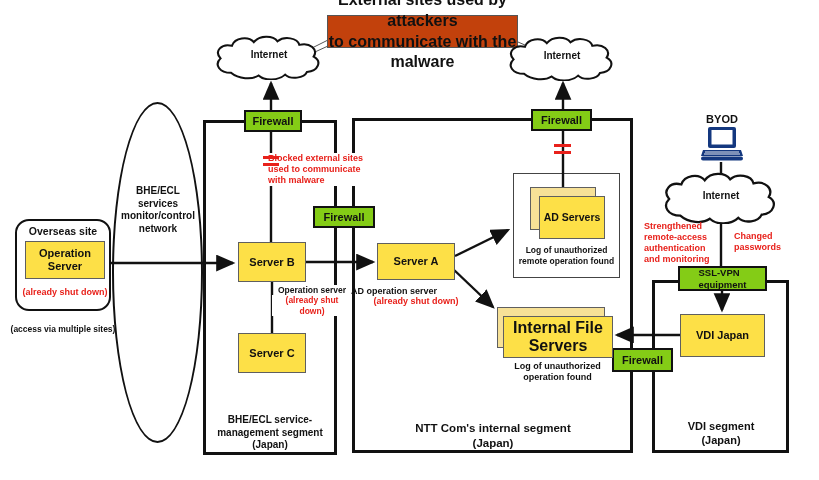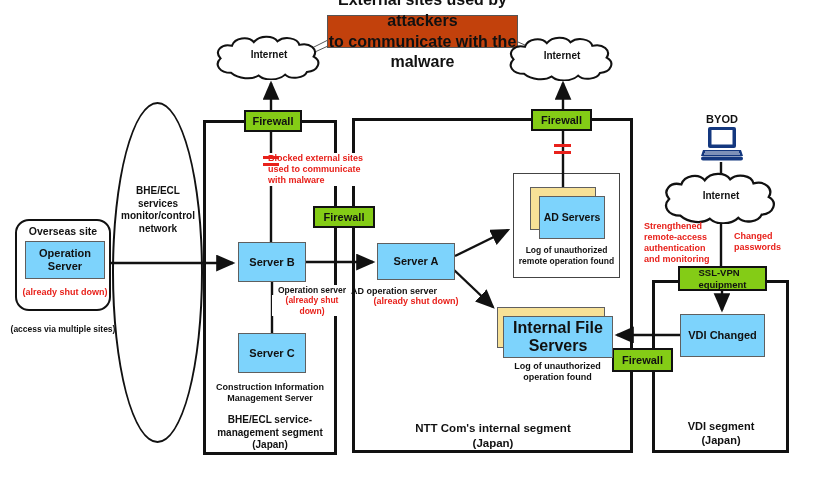--- a/index.html
+++ b/index.html
@@ -5,21 +5,21 @@
   html,body{margin:0;padding:0;background:#fff;}
   #canvas{position:relative;width:819px;height:480px;background:#fff;overflow:hidden;
           font-family:"Liberation Sans",sans-serif;color:#111;}
   .abs{position:absolute;box-sizing:border-box;}
   .pre{white-space:pre-line;}
   .z1{z-index:1}.z2{z-index:2}.z3{z-index:3}.z4{z-index:4}
   .segbox{border:3px solid #111;background:transparent;}
   .ellipse{border:2.5px solid #111;border-radius:50%;background:#fff;}
   .fw{background:#84cc16;border:2px solid #111;display:flex;align-items:center;justify-content:center;
       font-weight:bold;font-size:11px;}
-  .yellow{background:#7dd3fc;border:1.5px solid #5F5F5F;display:flex;align-items:center;justify-content:center;
+  .yellow{background:#fde047;border:1.5px solid #5F5F5F;display:flex;align-items:center;justify-content:center;
       font-weight:bold;font-size:11px;text-align:center;line-height:1.15;}
   .whitebox{background:#fff;border:1.5px solid #444;}
   .callout{background:#c2410c;border:1.5px solid #555;display:flex;align-items:center;justify-content:center;
       font-weight:bold;font-size:16px;text-align:center;line-height:1.3;}
   .lbl{font-weight:bold;text-align:center;}
   .red{color:#E8211B;font-weight:bold;}
   .small{font-size:8.5px;line-height:1.25;}
   .med{font-size:9px;line-height:1.22;}
   .wbg{background:#fff;}
   .cloudlbl{position:absolute;left:0;right:0;text-align:center;font-weight:bold;font-size:10px;}
@@ -101,22 +101,20 @@
 
   <div class="abs lbl z3 pre" style="left:113px;top:185px;width:90px;font-size:10px;line-height:1.25;">BHE/ECL
 services
 monitor/control
 network</div>
 
   <div class="abs yellow z3" style="left:238px;top:242px;width:68px;height:40px;">Server B</div>
   <div class="abs yellow z3" style="left:238px;top:333px;width:68px;height:40px;">Server C</div>
   <div class="abs lbl z3 small wbg" style="left:276px;top:285px;width:72px;">Operation server</div>
   <div class="abs lbl z3 small red wbg" style="left:272px;top:295px;width:80px;">(already shut down)</div>
-  <div class="abs lbl z3 med pre" style="left:206px;top:382px;width:128px;">Construction Information
-Management Server</div>
   <div class="abs lbl z3 pre" style="left:204px;top:414px;width:132px;font-size:10px;line-height:1.25;">BHE/ECL service-
 management segment
 (Japan)</div>
 
   <div class="abs yellow z3" style="left:377px;top:243px;width:78px;height:37px;">Server A</div>
   <div class="abs lbl z3 med" style="left:348px;top:286px;width:92px;">AD operation server</div>
   <div class="abs lbl z3 med red" style="left:370px;top:296px;width:92px;">(already shut down)</div>
 
   <div class="abs z3" style="left:530px;top:187px;width:66px;height:43px;background:#F7E197;border:1.5px solid #5F5F5F;"></div>
   <div class="abs yellow z3" style="left:539px;top:196px;width:66px;height:43px;font-size:10.5px;">AD Servers</div>
@@ -138,21 +136,21 @@
       <rect x="7" y="0" width="28" height="21" rx="2" fill="#14387F"></rect>
       <rect x="10.5" y="3" width="21" height="14.5" fill="#fff"></rect>
       <path d="M2,23 L40,23 L42,29 L0,29 Z" fill="#14387F"></path>
       <line x1="4" y1="25" x2="38" y2="25" stroke="#fff" stroke-width="0.9"></line>
       <line x1="3" y1="27" x2="39" y2="27" stroke="#fff" stroke-width="0.9"></line>
       <rect x="0" y="29.5" width="42" height="4" rx="2" fill="#14387F"></rect>
     </svg>
   </div>
   <div class="abs fw z3 pre" style="left:678px;top:266px;width:89px;height:25px;font-size:9.5px;line-height:1.2;">SSL-VPN
 equipment</div>
-  <div class="abs yellow z3" style="left:680px;top:314px;width:85px;height:43px;">VDI Changed</div>
+  <div class="abs yellow z3" style="left:680px;top:314px;width:85px;height:43px;">VDI Japan</div>
   <div class="abs lbl z3 pre" style="left:656px;top:419px;width:130px;font-size:11px;line-height:1.3;">VDI segment
 (Japan)</div>
 
   <div class="abs red z3 med pre wbg" style="left:268px;top:153px;width:104px;text-align:left;">Blocked external sites
 used to communicate
 with malware</div>
   <div class="abs red z3 med pre" style="left:644px;top:221px;width:76px;text-align:left;">Strengthened
 remote-access
 authentication
 and monitoring</div>

